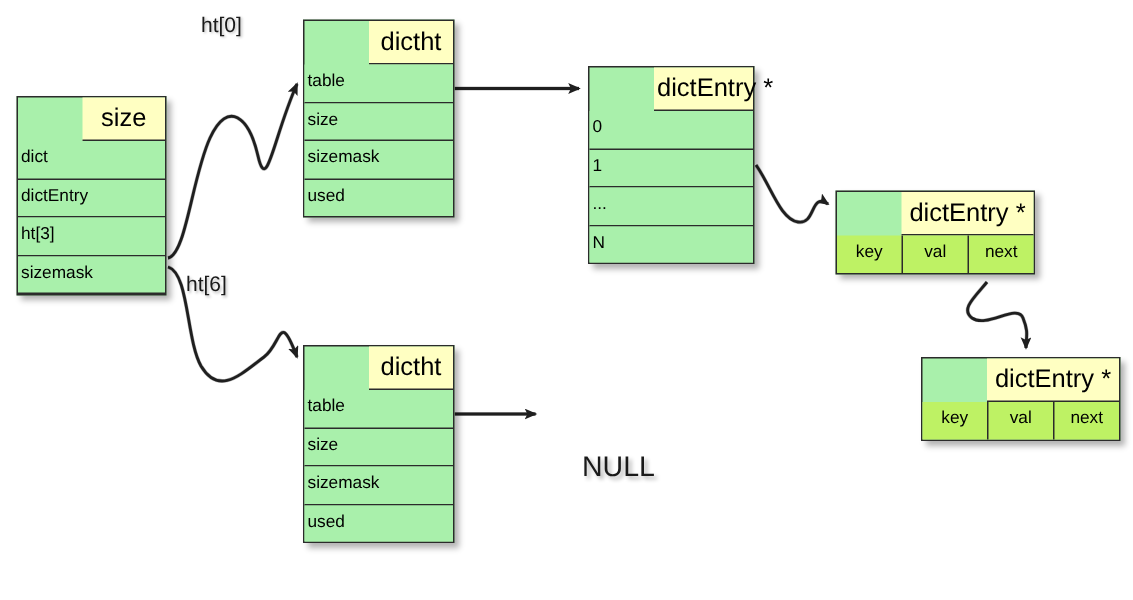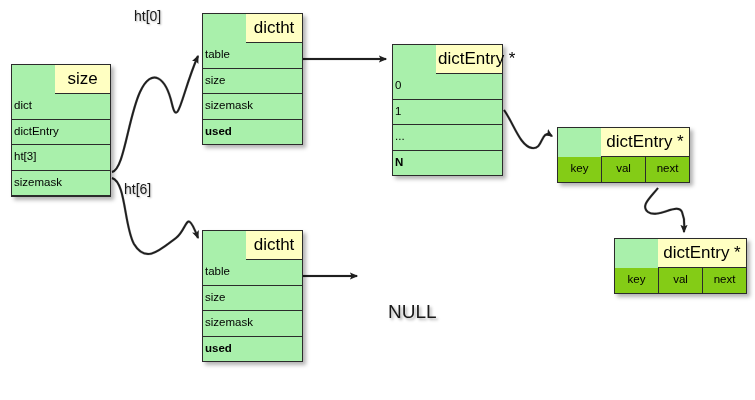--- a/index.html
+++ b/index.html
@@ -50,24 +50,24 @@
   .row {
     background: #a9f0ab;
     color: #000000;
     text-align: left;
     font-size: 11.5px;
     line-height: 1;
     padding: 6px 2px 7px 2px;
     border-bottom: 1.5px solid #2b2b2b;
     white-space: nowrap;
   }
-  .row.last { border-bottom: none; font-weight: bold; }
+  .row.last { border-bottom: none; }
   .cells {
     display: flex;
-    background: #84cc16;
+    background: #bef264;
   }
   .cells .cell {
     flex: 1 1 0;
     text-align: center;
     font-size: 11.5px;
     line-height: 1;
     padding: 6px 2px 7px 2px;
     border-right: 1.5px solid #2b2b2b;
     color: #000;
     white-space: nowrap;

